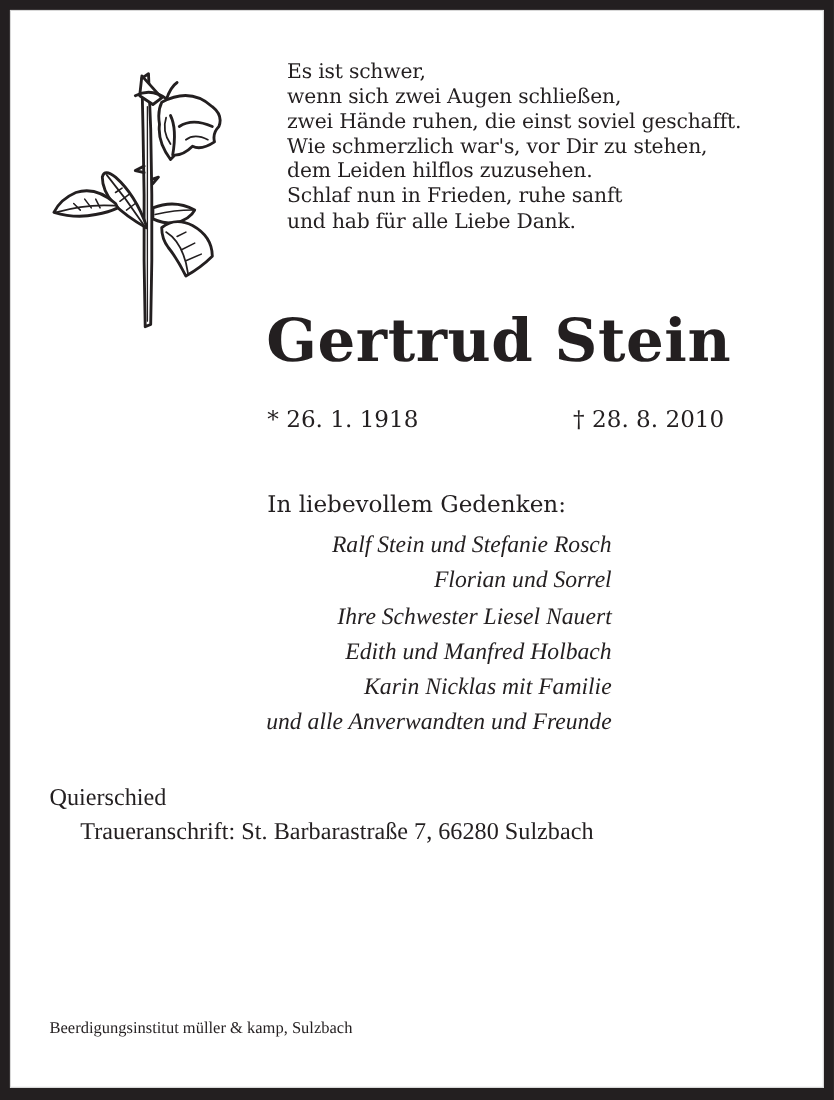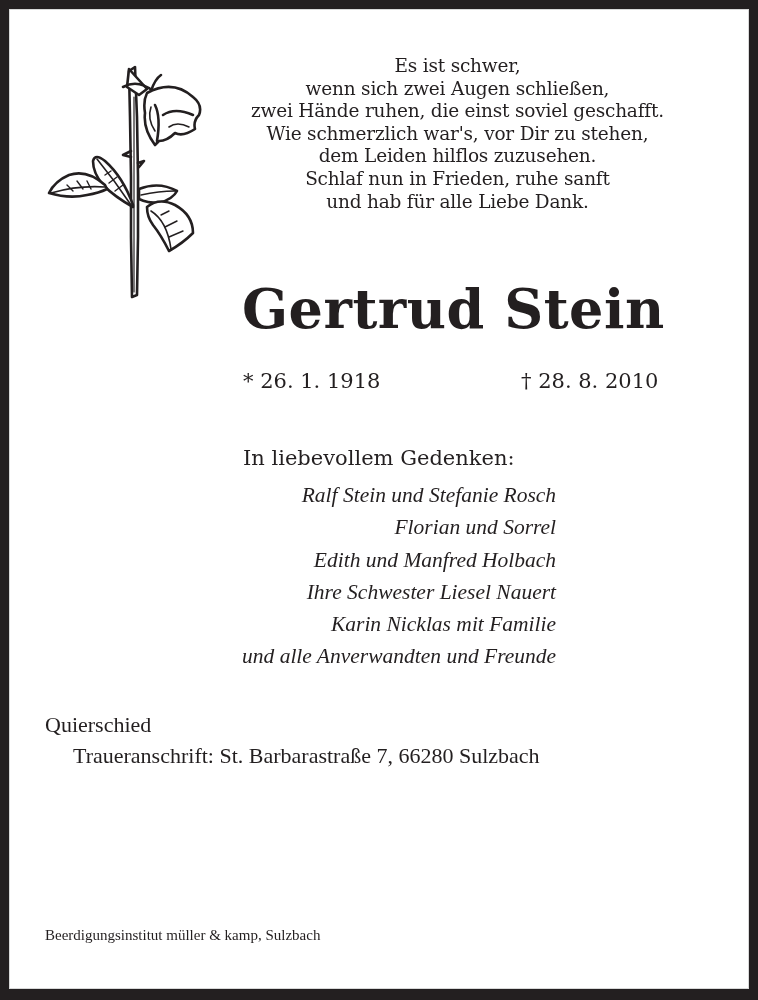--- a/index.html
+++ b/index.html
@@ -4,22 +4,22 @@
   <style>
     html, body { margin: 0; padding: 0; background: #231f20; }
     body { width: 758px; height: 1000px; position: relative; overflow: hidden; }
     .card {
       position: absolute; left: 9px; top: 9px; width: 740px; height: 980px;
       background: #ffffff; box-shadow: inset 0 0 0 1px #d8d8d8;
       color: #231f20; font-family: "DejaVu Serif", "Liberation Serif", serif;
     }
     .rose { position: absolute; left: 34px; top: 48px; width: 160px; height: 242px; }
     .poem {
-      position: absolute; left: 242px; top: 46px; font-size: 18.5px; line-height: 22.6px;
-      letter-spacing: -0.2px; white-space: nowrap; text-align: center;
+      position: absolute; left: 252px; top: 46px; font-size: 18.5px; line-height: 22.6px;
+      letter-spacing: -0.2px; white-space: nowrap;
     }
     .poem div { height: 22.6px; }
     .name {
       position: absolute; left: 233px; top: 268px; font-size: 54px; font-weight: bold;
       letter-spacing: 0.5px; line-height: 64px; white-space: nowrap; font-family: "DejaVu Serif", serif;
     }
     .maiden { position: absolute; left: 234px; top: 333px; font-size: 21px; line-height: 26px; white-space: nowrap; }
     .birth { position: absolute; left: 234px; top: 359px; font-size: 21px; line-height: 26px; white-space: nowrap; }
     .death { position: absolute; left: 512px; top: 359px; font-size: 21px; line-height: 26px; white-space: nowrap; }
     .memory-heading { position: absolute; left: 234px; top: 435px; font-size: 21px; line-height: 28px; white-space: nowrap; }
@@ -86,22 +86,22 @@
   </div>
 
   <div class="name">Gertrud Stein</div>
   <div class="birth">* 26. 1. 1918</div>
   <div class="death">† 28. 8. 2010</div>
 
   <div class="memory-heading">In liebevollem Gedenken:</div>
   <div class="mourners">
     <div>Ralf Stein und Stefanie Rosch</div>
     <div>Florian und Sorrel</div>
+    <div>Ihre Schwester Liesel Nauert</div>
     <div>Edith und Manfred Holbach</div>
-    <div>Ihre Schwester Liesel Nauert</div>
     <div>Karin Nicklas mit Familie</div>
     <div>und alle Anverwandten und Freunde</div>
   </div>
 
   <div class="location">Quierschied</div>
   <div class="address">Traueranschrift: St. Barbarastraße 7, 66280 Sulzbach</div>
 
 
   <div class="undertaker">Beerdigungsinstitut müller &amp; kamp, Sulzbach</div>
 </div>

